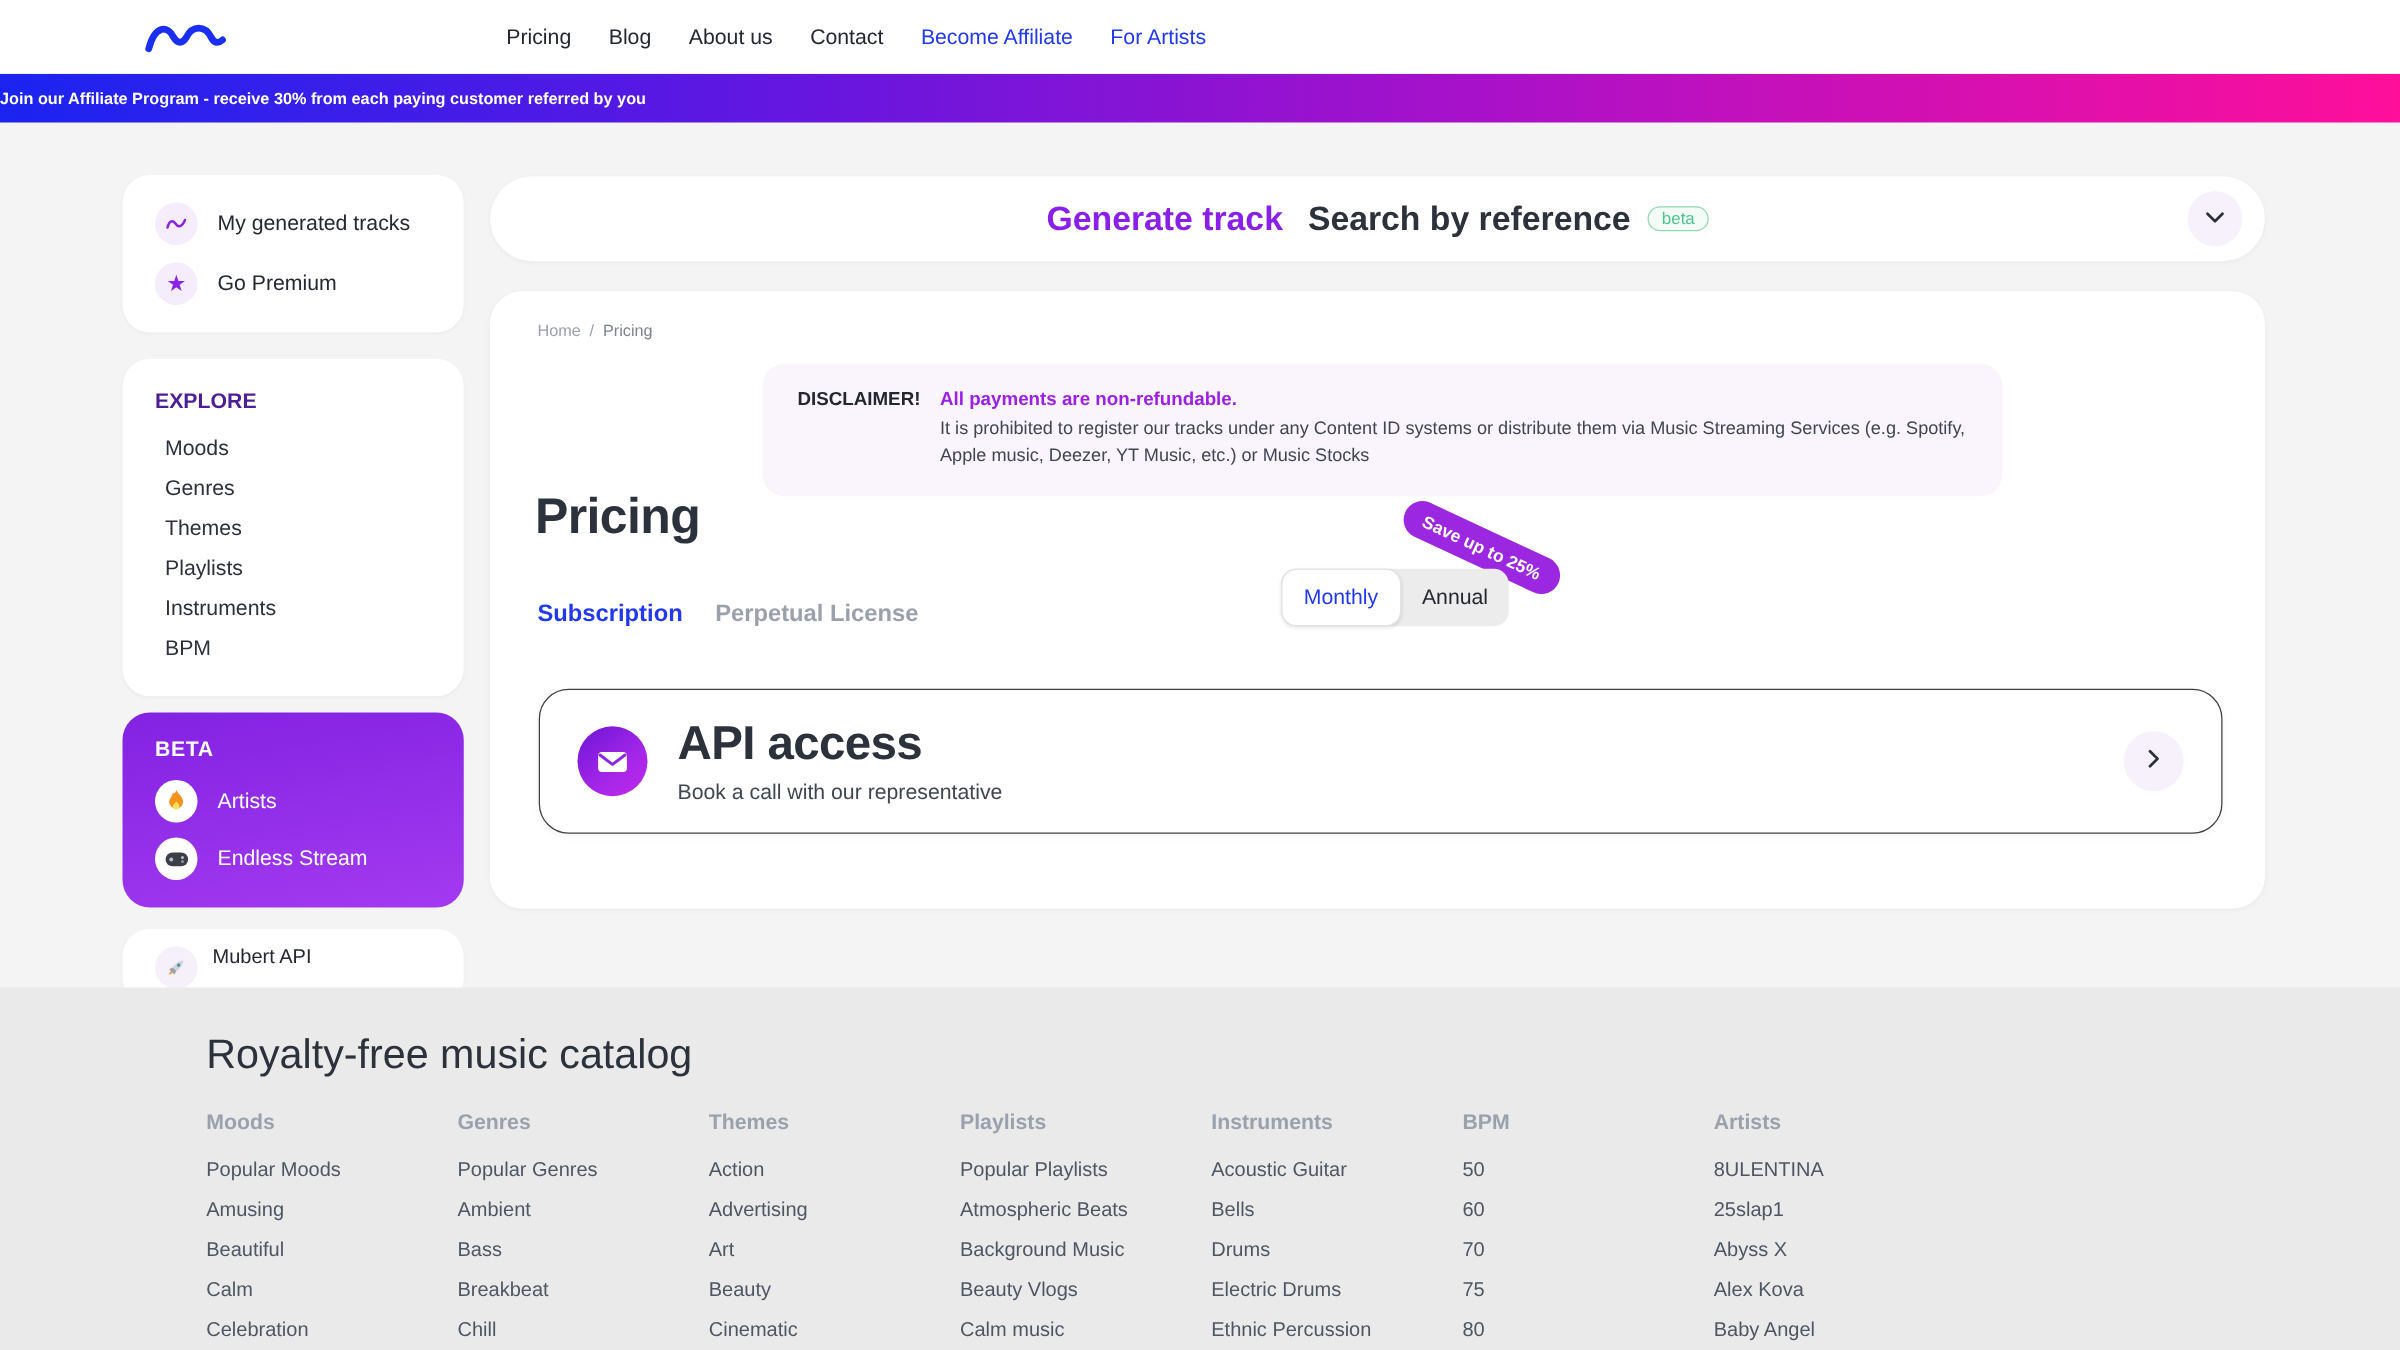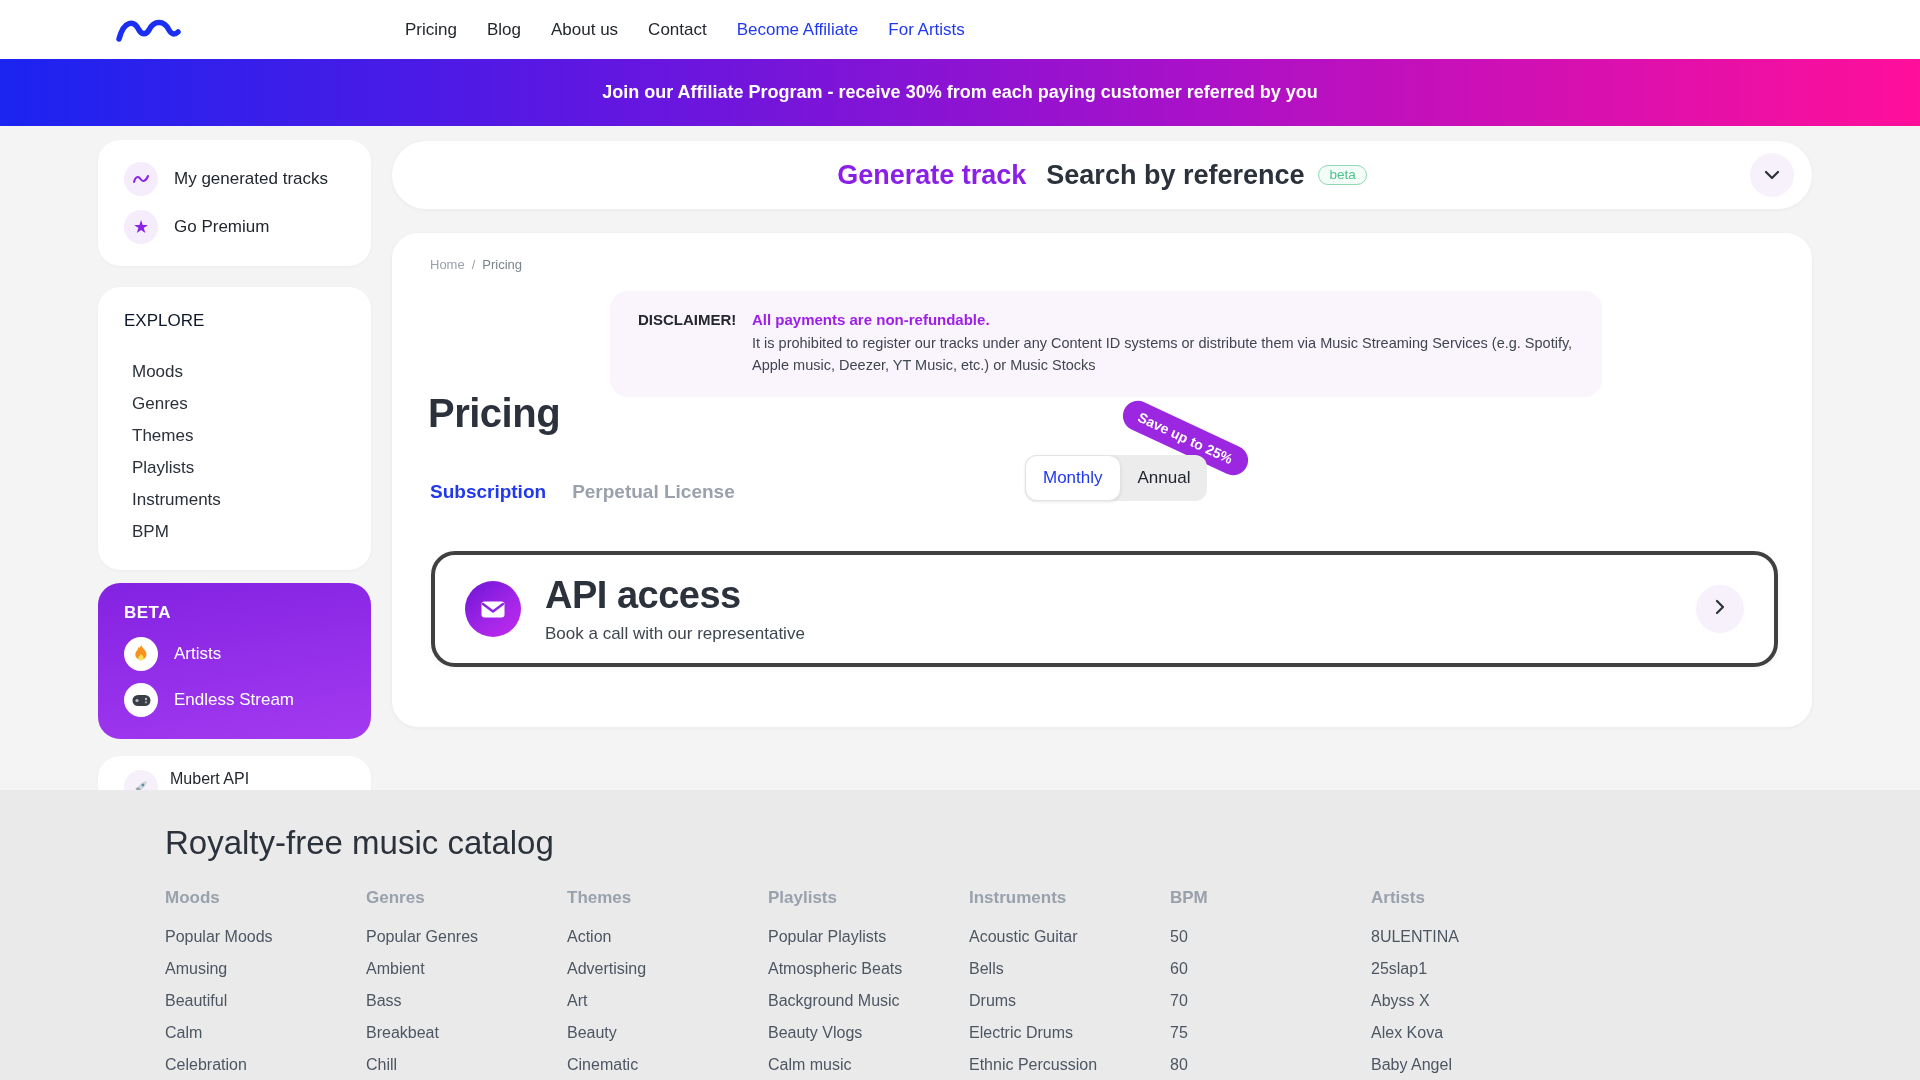--- a/index.html
+++ b/index.html
@@ -23,35 +23,35 @@
   .hdr-link { display:flex; align-items:center; gap:8px; font-size:17px; color:#23272f; cursor:pointer; }
   .faq-badge { width:22px; height:22px; background:#2c323c; border-radius:7px; display:flex; flex-direction:column; justify-content:center; align-items:flex-start; gap:3px; padding-left:5px; }
   .faq-badge span { display:block; height:2.5px; background:#fff; border-radius:2px; }
   .faq-badge span:nth-child(1){ width:11px; }
   .faq-badge span:nth-child(2){ width:7px; }
   .btn { height:38px; border:none; border-radius:999px; font-size:17px; font-weight:bold; padding:0 28px; cursor:pointer; font-family:"Liberation Sans", sans-serif; }
   .btn-signup { background:#f7f1fc; color:#2c323c; }
   .btn-login { background:linear-gradient(110deg,#5a16e6 0%, #9b23e8 55%, #c32ce6 100%); color:#fff; }
   
   .banner {
-    position:absolute; top:59px; left:0; width:1920px; height:67px;
+    position:absolute; top:59px; left:0; width:1920px; height:39px;
     background:linear-gradient(90deg,#1b24f0 0%, #5d17e2 30%, #a911c9 62%, #ff0f9a 100%);
-    display:flex; align-items:center; justify-content:center;
-    color:#fff; font-size:18px; font-weight:bold;
+    display:flex; align-items:center; justify-content:flex-start;
+    color:#fff; font-size:13px; font-weight:bold;
   }
   
   .sidebar { position:absolute; left:98px; top:140px; width:273px; }
   .card { background:#fff; border-radius:22px; box-shadow:0 1px 3px rgba(30,30,60,.04); }
   .side-card-1 { padding:22px 26px; display:flex; flex-direction:column; gap:14px; margin-bottom:21px; }
   .side-row { display:flex; align-items:center; gap:16px; cursor:pointer; }
   .icon-circle { width:34px; height:34px; border-radius:50%; background:#f5ecfc; display:flex; align-items:center; justify-content:center; flex-shrink:0; }
   .side-row .label { font-size:17px; color:#23272f; }
   .star-glyph { color:#8b23e6; font-size:18px; line-height:1; }
   .side-card-2 { padding:24px 26px 22px; margin-bottom:13px; }
-  .explore-title { font-size:17px; font-weight:normal; color:#0f172a; margin-bottom:25px; }
+  .explore-title { font-size:17px; font-weight:bold; color:#4c1d95; margin-bottom:12px; }
   .explore-item { font-size:17px; color:#2b3039; padding:6px 0 6px 8px; cursor:pointer; }
   .side-card-beta {
     border-radius:22px; margin-bottom:17px;
     background:linear-gradient(170deg,#8322e2 0%, #a33af0 100%);
     padding:20px 26px 22px;
   }
   .beta-title { color:#fff; font-size:17px; font-weight:bold; letter-spacing:.5px; margin-bottom:14px; }
   .beta-row { display:flex; align-items:center; gap:16px; cursor:pointer; margin-top:12px; }
   .beta-row .icon-circle { background:#ffffff; }
   .beta-row .label { color:#fff; font-size:17px; }
@@ -98,21 +98,21 @@
     background:#9c27e0; color:#fff; font-size:14px; font-weight:bold;
     padding:7px 16px; border-radius:999px; white-space:nowrap;
     transform:rotate(25deg);
   }
   .toggle { position:absolute; left:633px; top:222px; height:46px; background:#ececec; border-radius:12px; display:flex; z-index:2; }
   .toggle .seg { display:flex; align-items:center; justify-content:center; padding:0 17px; font-size:17px; cursor:pointer; }
   .toggle .seg.on { background:#fff; border-radius:12px; color:#2138ef; box-shadow:0 1px 3px rgba(0,0,0,.10); border:1px solid #e3e3e6; }
   .toggle .seg.off { color:#23272f; }
   .api-card {
     position:absolute; left:39px; top:318px; width:1347px; height:116px;
-    border:4px solid #404040; border-radius:24px; box-shadow:0 2px 6px rgba(30,30,60,.04);
+    border:1px solid #404040; border-radius:24px; box-shadow:0 2px 6px rgba(30,30,60,.04);
     display:flex; align-items:center; padding:0 30px; cursor:pointer; background:#fff;
   }
   .api-icon {
     width:56px; height:56px; border-radius:50%; flex-shrink:0;
     background:linear-gradient(140deg,#6d15d6 0%, #a426e8 60%, #c02aec 100%);
     display:flex; align-items:center; justify-content:center; margin-right:24px;
   }
   .api-text .title { font-size:38px; font-weight:800; color:#2c323c; letter-spacing:-.5px; }
   .api-text .subtitle { font-size:17px; color:#3f4650; margin-top:7px; }
   .api-chevron {

